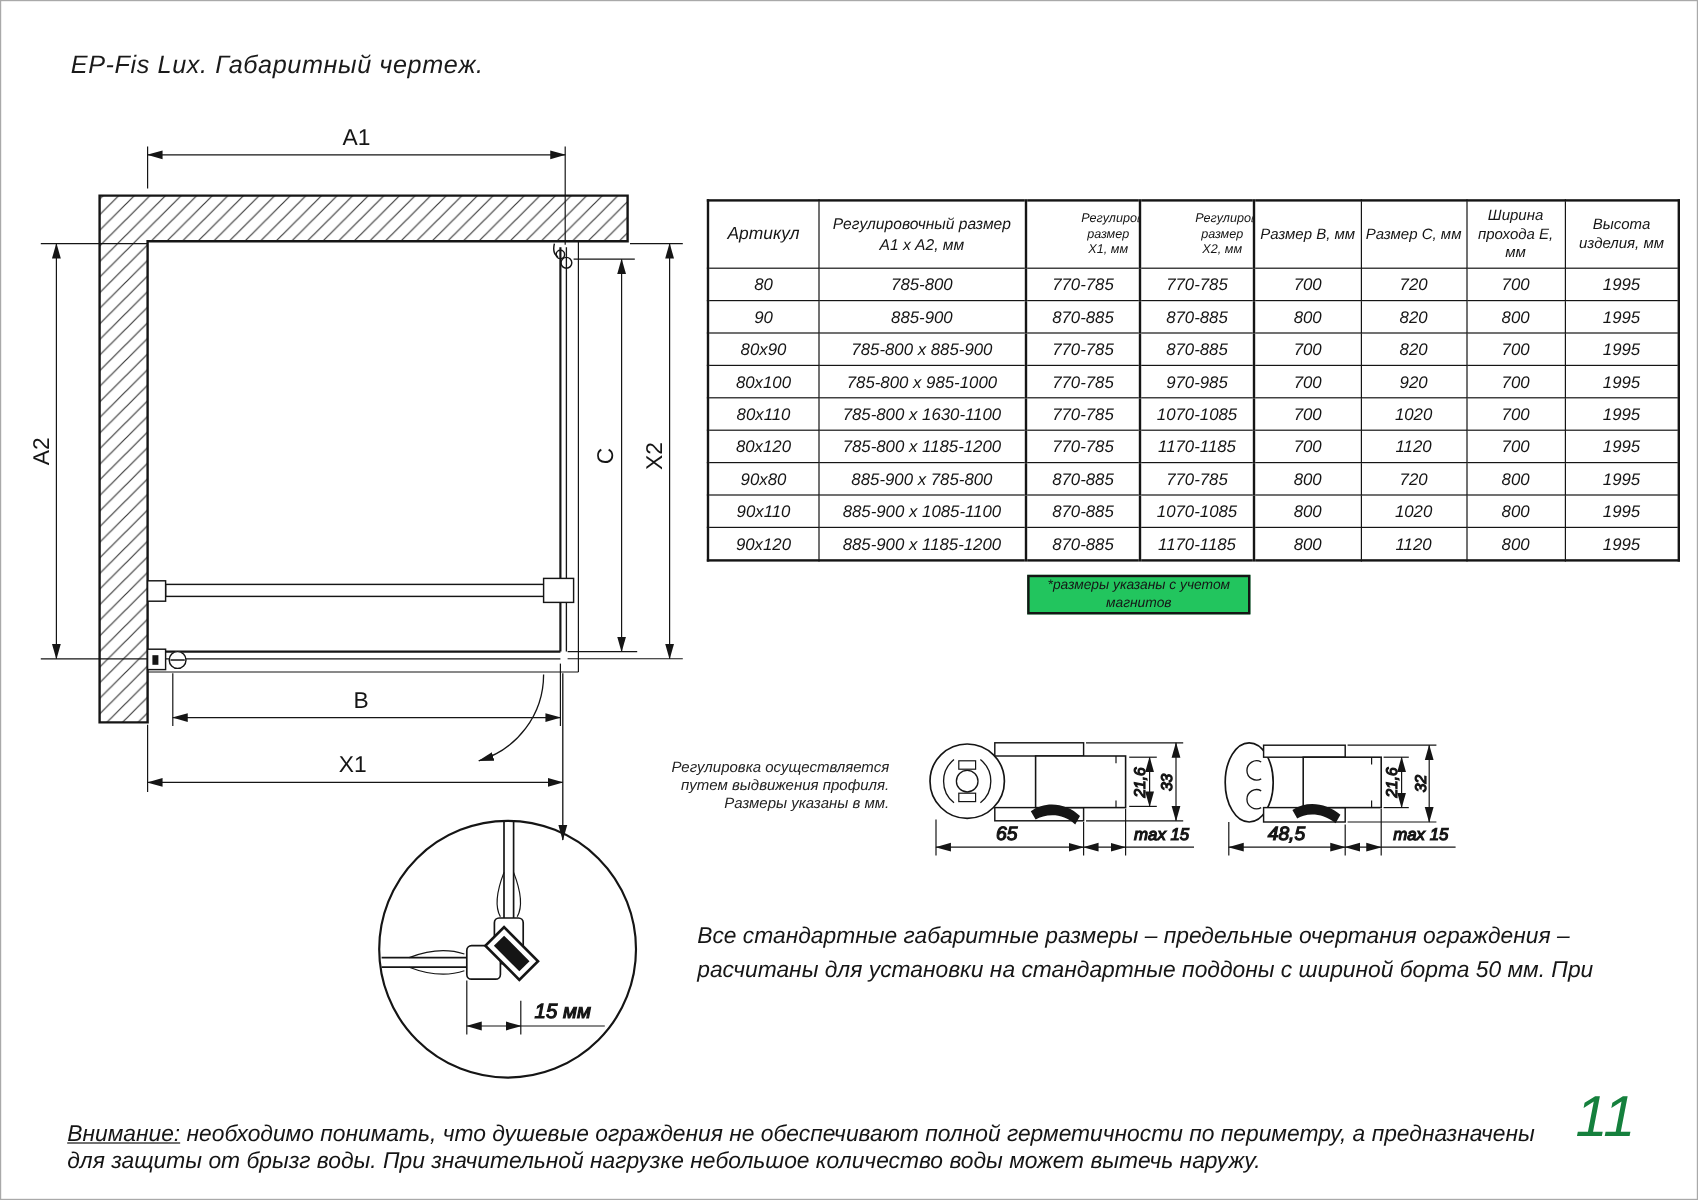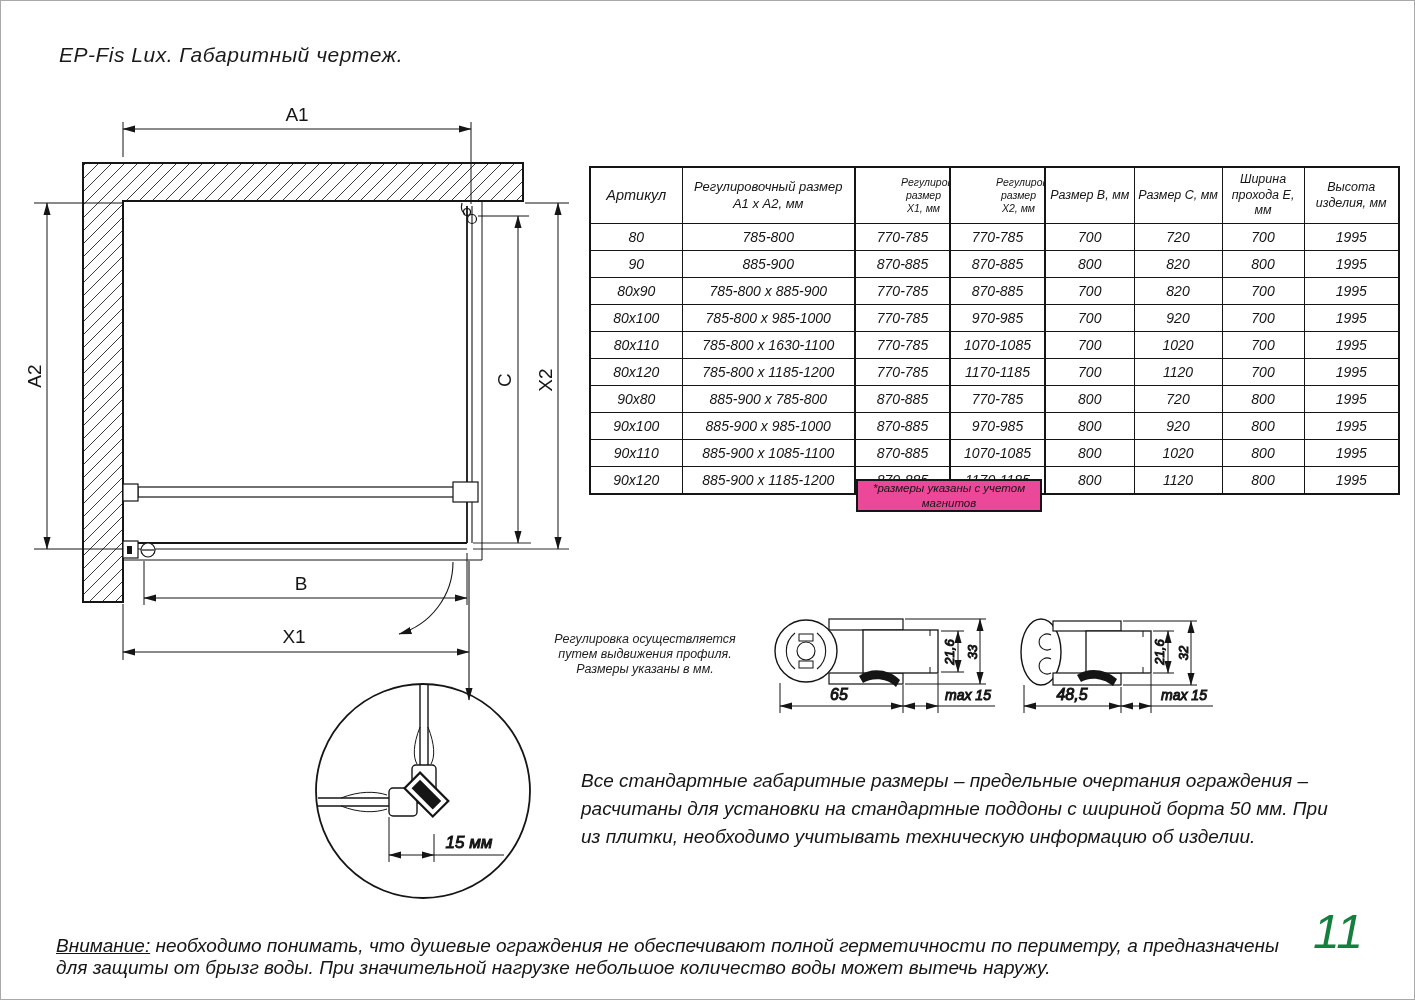--- a/index.html
+++ b/index.html
@@ -27,26 +27,26 @@
     border:1px solid #151515;font-style:italic;text-align:center;vertical-align:middle;
     padding:1px 3px;overflow:hidden;
   }
   table.spec thead th{height:53px;font-size:12.5px;line-height:1.25;font-weight:normal;}
   table.spec thead th.c0{font-size:14.5px;}
   table.spec thead th.c1{font-size:13px;margin-top:32px;}
   table.spec thead th.hl{font-size:10.5px;padding-left:45px;}
   table.spec tbody td{height:24px;font-size:14px;white-space:nowrap;}
   table.spec .hl{border-left:2px solid #151515;border-right:2px solid #151515;}
   .footnote{
-    left:855px;top:478px;width:186px;height:33px;border:2px solid #151515;background:#ec4899;
+    left:855px;top:478px;width:186px;height:33px;border:2px solid #151515;background:#22c55e;
     display:flex;align-items:center;justify-content:center;text-align:center;
     font-size:11.5px;font-style:italic;line-height:1.25;padding:1px 6px;box-sizing:border-box;
   }
   .regnote{
-    left:548px;top:631px;width:192px;text-align:center;font-size:12.5px;font-style:italic;
+    left:548px;top:631px;width:192px;text-align:right;font-size:12.5px;font-style:italic;
     line-height:15px;color:#222;
   }
   .para{
     left:580px;top:766px;width:745px;font-size:19px;font-style:italic;line-height:28px;
     color:#161616;white-space:nowrap;
   }
   .warn{
     left:55px;top:934px;width:1060px;font-size:19px;font-style:italic;line-height:21.5px;
     white-space:nowrap;
   }
@@ -319,30 +319,20 @@
             <td>90х80</td>
             <td>885-900 х 785-800</td>
             <td class="hl">870-885</td>
             <td class="hl">770-785</td>
             <td>800</td>
             <td>720</td>
             <td>800</td>
             <td>1995</td>
           </tr>
           <tr>
-            <td>90х100</td>
-            <td>885-900 х 985-1000</td>
-            <td class="hl">870-885</td>
-            <td class="hl">970-985</td>
-            <td>800</td>
-            <td>920</td>
-            <td>800</td>
-            <td>1995</td>
-          </tr>
-          <tr>
             <td>90х110</td>
             <td>885-900 х 1085-1100</td>
             <td class="hl">870-885</td>
             <td class="hl">1070-1085</td>
             <td>800</td>
             <td>1020</td>
             <td>800</td>
             <td>1995</td>
           </tr>
           <tr>
@@ -363,21 +353,20 @@
 
   <div class="abs regnote">
     <div>Регулировка осуществляется</div>
     <div>путем выдвижения профиля.</div>
     <div>Размеры указаны в мм.</div>
   </div>
 
   <div class="abs para">
     <div>Все стандартные габаритные размеры – предельные очертания ограждения –</div>
     <div>расчитаны для установки на стандартные поддоны с шириной борта 50 мм. При</div>
-    <div>из плитки, необходимо учитывать техническую информацию об изделии.</div>
   </div>
 
   <div class="abs warn">
     <div><span class="u">Внимание:</span><span> необходимо понимать, что душевые ограждения не обеспечивают полной герметичности по периметру, а предназначены</span></div>
     <div>для защиты от брызг воды. При значительной нагрузке небольшое количество воды может вытечь наружу.</div>
   </div>
 
   <div class="abs pagenum">11</div>
 </div>
 

